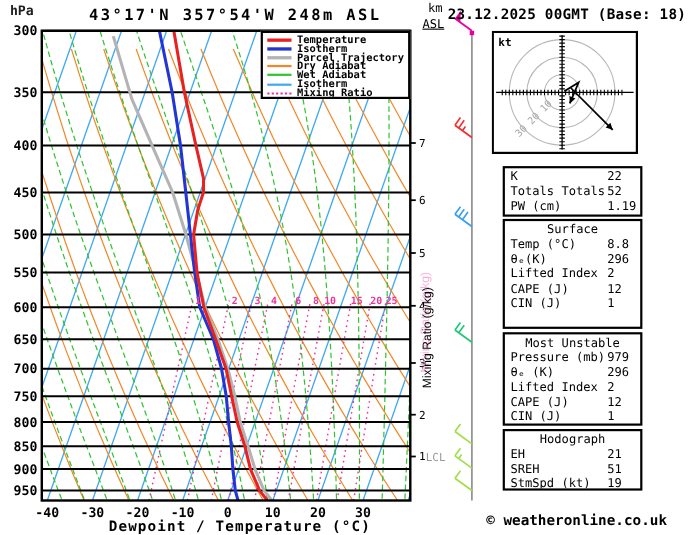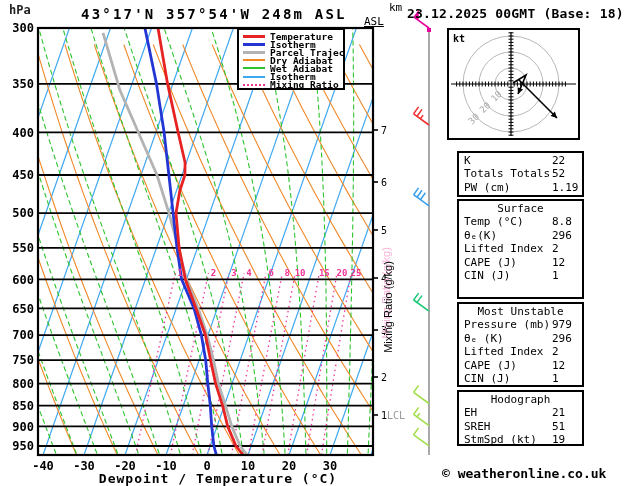--- a/index.html
+++ b/index.html
@@ -5,25 +5,25 @@
   html,body{margin:0;padding:0;background:#fff;}
   #app{position:relative;width:629px;height:486px;background:#fff;overflow:hidden;
        font-family:"DejaVu Sans Mono",monospace;}
   #skewt-svg,#hodograph-svg{position:absolute;}
   #skewt-svg{left:0;top:0;}
   #hodograph-svg{left:447px;top:28px;}
   .hdr{position:absolute;white-space:pre;color:#000;}
   #hpa{left:9px;top:3px;font:600 12px "DejaVu Sans Mono",monospace;color:#222;}
   #title{left:52px;top:6px;font:700 14px "DejaVu Sans Mono",monospace;letter-spacing:2.2px;margin-left:29px;}
   #km{left:389px;top:1px;font:11px "DejaVu Sans Mono",monospace;}
-  #asl{left:364px;top:15px;font:11px "DejaVu Sans Mono",monospace;text-decoration:underline;}
+  #asl{left:384px;top:15px;font:11px "DejaVu Sans Mono",monospace;text-decoration:underline;}
   #date{left:407px;top:6px;font:700 13px "DejaVu Sans Mono",monospace;letter-spacing:0.2px;}
   #footer{left:442px;top:466px;font:700 13px "DejaVu Sans Mono",monospace;}
   
-  .legend{position:absolute;left:237px;top:28px;width:108px;height:62px;border:2px solid #000;
+  .legend{position:absolute;left:237px;top:28px;width:136px;height:62px;border:2px solid #000;
           background:#fff;box-sizing:border-box;padding:2px 0 0 4px;overflow:hidden;}
   .legend-row{display:flex;align-items:center;height:8.1px;}
   .legend-swatch{width:22px;height:0;margin-right:5px;flex:none;}
   .legend-label{font:700 9.5px "DejaVu Sans Mono",monospace;white-space:nowrap;}
   
   .pbox{position:absolute;left:457px;width:127px;box-sizing:border-box;border:2px solid #000;
         background:#fff;padding:1px 0 0 5px;font:11px "DejaVu Sans Mono","DejaVu Sans",monospace;
         overflow:hidden;}
   .phead{text-align:center;height:13.4px;margin-right:5px;}
   .prow{position:relative;height:13.4px;}

